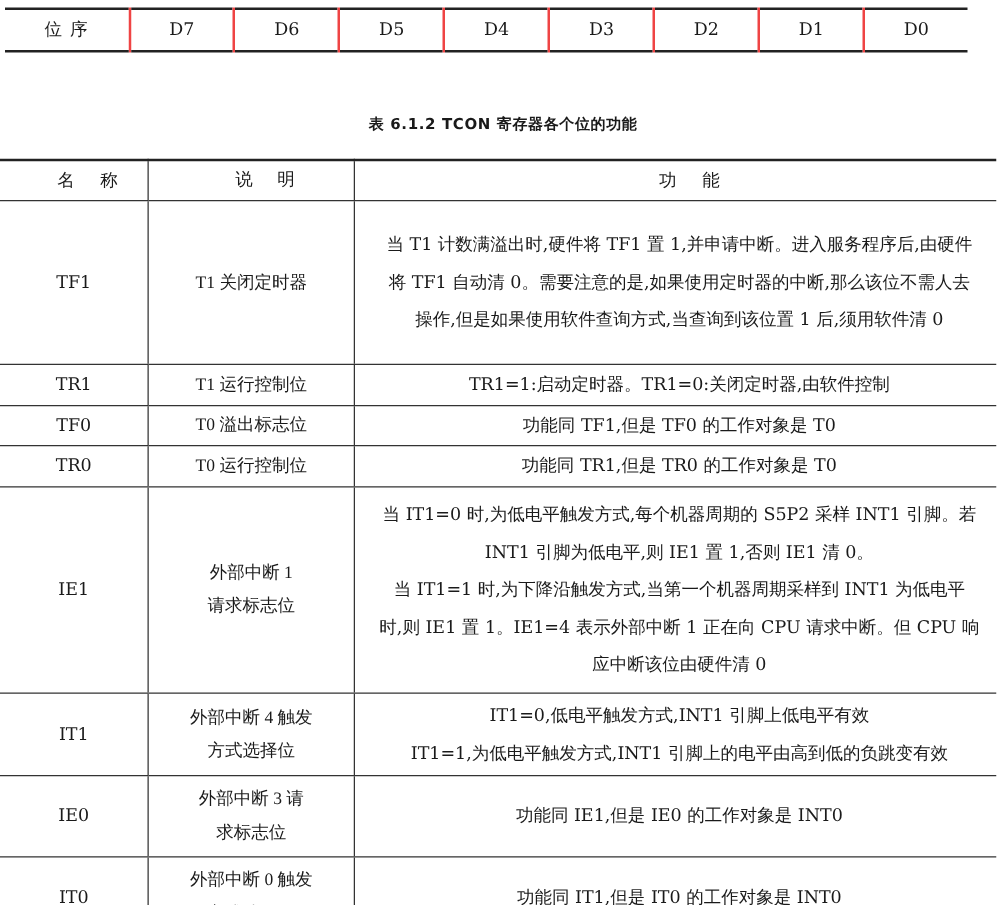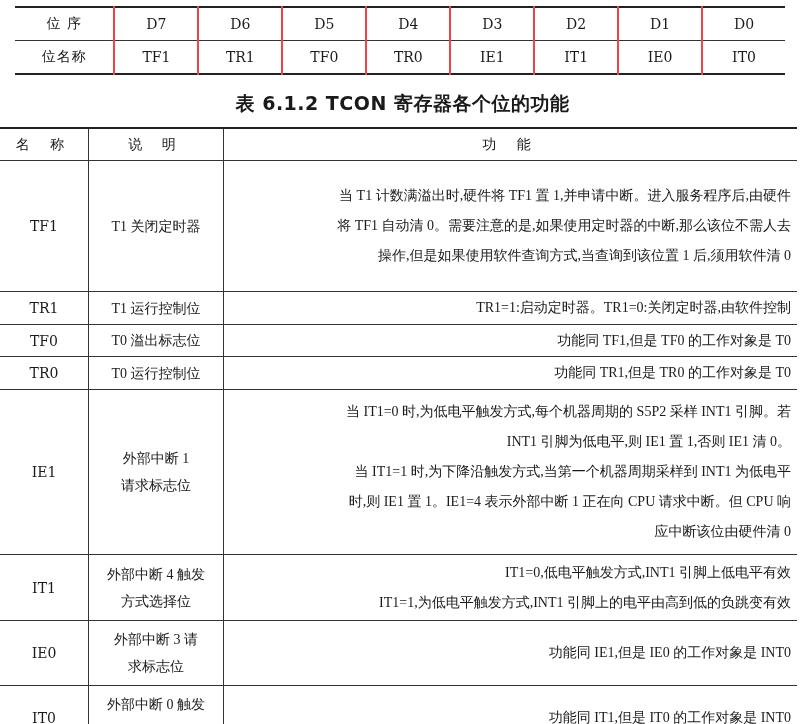--- a/index.html
+++ b/index.html
@@ -5,68 +5,57 @@
   html, body { margin: 0; padding: 0; background: #ffffff; }
   body {
     width: 805px; height: 724px; position: relative; overflow: hidden;
     font-family: "DejaVu Serif", "Liberation Serif", serif;
     color: #1a1a1a;
   }
   table { border-collapse: collapse; position: absolute; }
   td, th { padding: 0; text-align: center; vertical-align: middle; font-weight: normal; }
 
   
-  #bit-table { left: 15px; top: 6px; width: 770px; border-top: 2px solid #222; border-bottom: 2px solid #222; }
+  #bit-table { left: 4px; top: 6px; width: 770px; border-top: 2px solid #222; border-bottom: 2px solid #222; }
   #bit-table td { height: 32px; font-size: 14px; border-left: 2px solid #ef4444; }
   #bit-table tr:first-child td { border-bottom: 1px solid #333; }
   #bit-table td:first-child { border-left: none; width: 100px; letter-spacing: 1px; }
   #bit-table td.bitcell { width: 83px; }
 
   
   #caption { position: absolute; left: 0; width: 805px; top: 91px; text-align: center;
-    font-family: "DejaVu Sans", "Liberation Sans", sans-serif; font-weight: bold; font-size: 19px; letter-spacing: 0.5px; }
+    font-family: "DejaVu Sans", "Liberation Sans", sans-serif; font-weight: bold; font-size: 12px; letter-spacing: 0.5px; }
 
   
   #func-table { left: 0px; top: 127px; width: 797px; border-top: 2.5px solid #222; border-bottom: 2.5px solid #222; }
-  #func-table th { height: 31px; font-size: 14px; border-bottom: 1.5px solid #333; letter-spacing: 8px; }
+  #func-table th { height: 31px; font-size: 14px; border-bottom: 1.5px solid #333; letter-spacing: 8px; padding-left: 30px; }
   #func-table td { font-size: 14px; border-bottom: 1px solid #333; }
   #func-table th, #func-table td { border-left: 1px solid #333; }
   #func-table th:first-child, #func-table td:first-child { border-left: none; }
   #func-table tr:last-child td { border-bottom: none; }
   .c-name { width: 88px; }
   .c-desc { width: 134px; line-height: 27px; font-family: Liberation Serif, serif; }
-  .c-func { text-align: right; padding: 0 6px 0 12px !important; line-height: 30px; font-family: Liberation Serif, serif; }
+  .c-func { text-align: center; padding: 0 6px 0 12px !important; line-height: 30px; }
   .c-desc span, .c-func span { display: block; }
 </style>
 </head>
 <body>
 
 <table id="bit-table">
   <tbody>
       <tr>
     <td>位  序</td>
     <td class="bitcell">D7</td>
     <td class="bitcell">D6</td>
     <td class="bitcell">D5</td>
     <td class="bitcell">D4</td>
     <td class="bitcell">D3</td>
     <td class="bitcell">D2</td>
     <td class="bitcell">D1</td>
     <td class="bitcell">D0</td>
-  </tr>
-  <tr>
-    <td>位名称</td>
-    <td class="bitcell">TF1</td>
-    <td class="bitcell">TR1</td>
-    <td class="bitcell">TF0</td>
-    <td class="bitcell">TR0</td>
-    <td class="bitcell">IE1</td>
-    <td class="bitcell">IT1</td>
-    <td class="bitcell">IE0</td>
-    <td class="bitcell">IT0</td>
   </tr>
 </tbody>
   </table>
 
 <div id="caption">表 6.1.2   TCON 寄存器各个位的功能</div>
 
 <table id="func-table">
   <thead>
     <tr>
       <th class="c-name">名 称</th>

